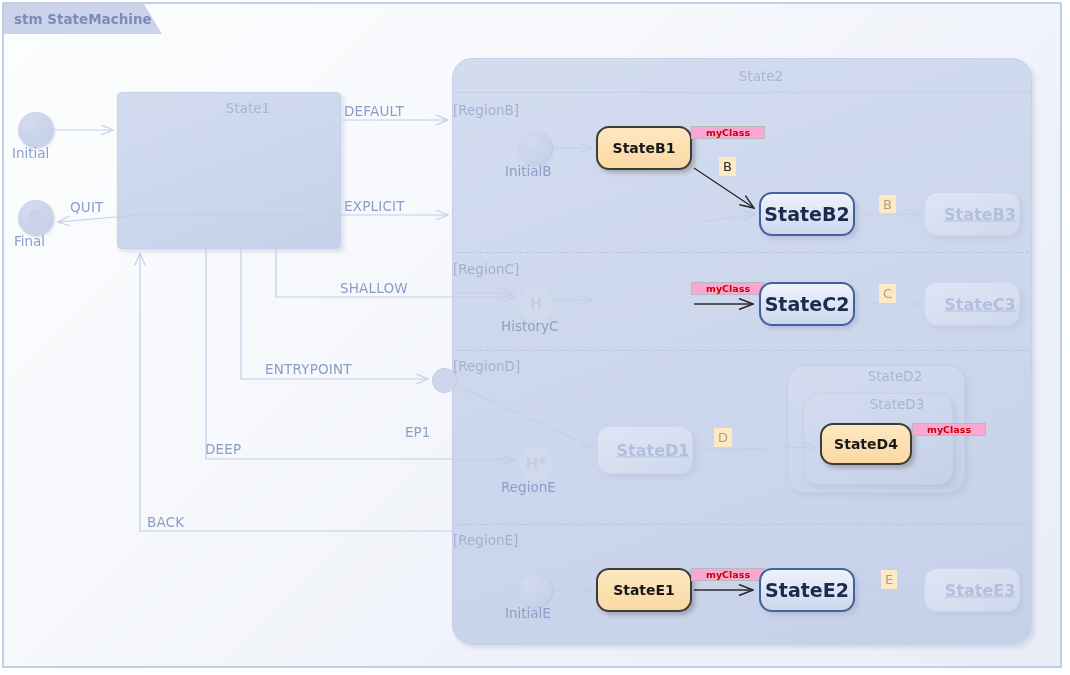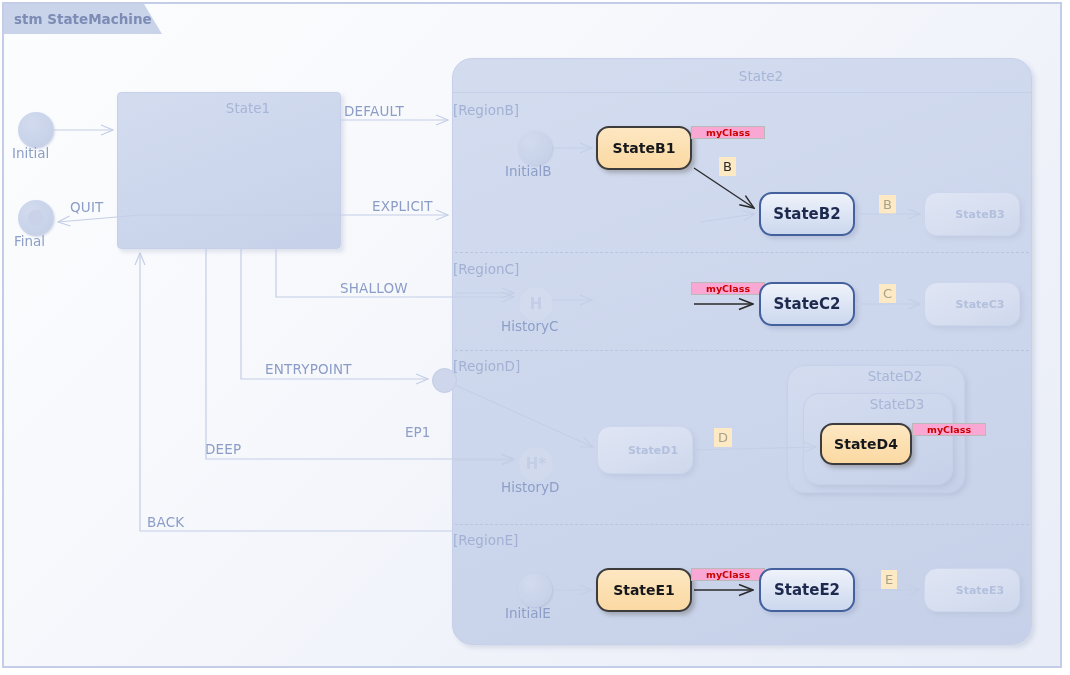--- a/index.html
+++ b/index.html
@@ -61,24 +61,24 @@
   .state-blue{ 
       border-radius:13px;
       background:linear-gradient(180deg,#eef2fa 0%,#dde5f5 50%,#ccd8ee 100%);
       border:2px solid #44619e;
       box-shadow:3px 3px 4px rgba(150,160,190,.40);}
   .state-title-dark{position:absolute;left:0;right:0;top:50%;
       transform:translateY(-50%);text-align:center;
       font-size:14px;font-weight:bold;color:#16181c;}
   .state-title-navy{position:absolute;left:0;right:0;top:50%;
       transform:translateY(-50%);text-align:center;
-      font-size:15px;font-weight:bold;color:#1d2a4e;}
+      font-size:19px;font-weight:bold;color:#1d2a4e;}
   .state-title-pale{position:absolute;left:16px;right:0;top:50%;
       transform:translateY(-50%);text-align:center;
-      font-size:11px;font-weight:bold;color:#b3c0dd;}
+      font-size:16px;font-weight:bold;color:#b3c0dd;text-decoration:underline;}
   .state-title-ghost{position:absolute;left:0;right:0;
       text-align:center;font-size:13.5px;color:#a7b5d6;padding-left:38px;}
 
   
   .region-lbl{position:absolute;color:#a2b1d3;font-size:13.5px;}
   .region-div{position:absolute;height:0;
       border-top:1px dashed #b9c4de;}
 
   
   .stereo{position:absolute;background:#f9a8d4;border:1px solid #b9b9b9;
@@ -192,30 +192,30 @@
   <div class="pseudo-inner" style="left:28px;top:210px;width:16px;height:16px;"></div>
   <div class="lbl-name" style="left:14px;top:233px;">Final</div>
 
   <div class="pseudo-circle" style="left:518px;top:131px;width:34px;height:34px;"></div>
   <div class="lbl-name" style="left:505px;top:163px;">InitialB</div>
 
   <div class="hist-circle" style="left:518px;top:286px;width:34px;height:34px;">H</div>
   <div class="lbl-name" style="left:501px;top:318px;">HistoryC</div>
 
   <div class="hist-circle" style="left:518px;top:446px;width:34px;height:34px;">H*</div>
-  <div class="lbl-name" style="left:501px;top:479px;">HistoryD</div>
+  <div class="lbl-name" style="left:501px;top:479px;">RegionE</div>
 
   <div class="pseudo-circle" style="left:518px;top:573px;width:34px;height:34px;"></div>
   <div class="lbl-name" style="left:505px;top:605px;">InitialE</div>
 
   <div class="ep-circle" style="left:432px;top:368px;width:23px;height:23px;"></div>
   <div class="lbl-name" style="left:405px;top:393px;margin-top:31px;">EP1</div>
 
   <div class="trans-lbl" style="left:344px;top:103px;">DEFAULT</div>
-  <div class="trans-lbl" style="left:344px;top:198px;margin-left:28px;">EXPLICIT</div>
+  <div class="trans-lbl" style="left:344px;top:198px;">EXPLICIT</div>
   <div class="trans-lbl" style="left:340px;top:280px;">SHALLOW</div>
   <div class="trans-lbl" style="left:265px;top:361px;">ENTRYPOINT</div>
   <div class="trans-lbl" style="left:205px;top:441px;">DEEP</div>
   <div class="trans-lbl" style="left:147px;top:514px;">BACK</div>
   <div class="trans-lbl" style="left:70px;top:199px;">QUIT</div>
 
   <svg class="ov">
     <defs>
       <marker id="ah-pale" markerWidth="14" markerHeight="12" refX="13" refY="6" orient="auto" markerUnits="userSpaceOnUse">
         <path d="M1,1 L13,6 L1,11" fill="none" stroke="#c4cee6" stroke-width="1.2"></path>

